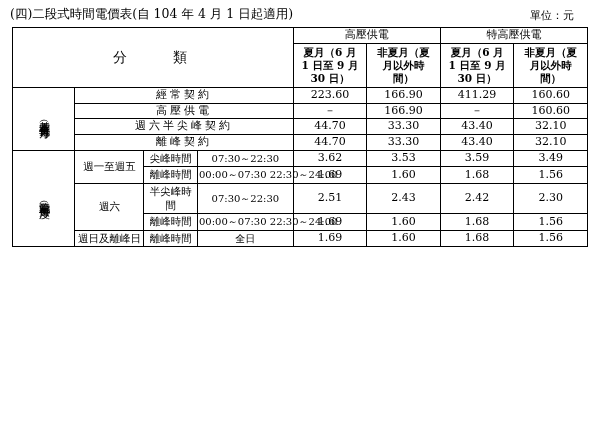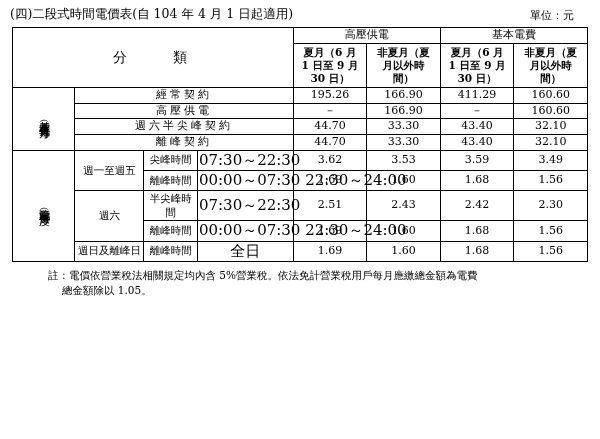--- a/index.html
+++ b/index.html
@@ -22,21 +22,21 @@
     text-orientation:upright;
     letter-spacing:1px;
     margin:0 auto;
     display:inline-block;
     line-height:1.05;
   }
   .num{font-family:"DejaVu Serif","Liberation Serif",serif;}
   .cat-head{font-size:14px;letter-spacing:6px;}
   .season{font-size:10.5px;line-height:1.25;padding:2px 6px;font-weight:bold;}
   .rowlabel{letter-spacing:3px;}
-  .timecell{font-size:15px;letter-spacing:0;white-space:nowrap;padding:1px 1px;}
+  .timecell{font-size:10px;letter-spacing:0;white-space:nowrap;padding:1px 1px;}
   .small{font-size:10.5px;}
   .note{margin:6px 0 0 38px;font-size:10.5px;line-height:1.45;}
   .note div{white-space:nowrap;}
   .note .ind{padding-left:14px;}
 </style>
 </head>
 <body>
 
 <div class="page">
 
@@ -54,35 +54,35 @@
       <col style="width:66px">
       <col style="width:66px">
       <col style="width:66px">
       <col style="width:66px">
     </colgroup>
 
     <tbody>
         <tr>
       <td colspan="4" rowspan="2" class="cat-head">分　　類</td>
       <td colspan="2">高壓供電</td>
-      <td colspan="2">基本電費</td>
+      <td colspan="2">特高壓供電</td>
     </tr>
     <tr>
       <td class="season">夏月（6 月 1 日至 9 月 30 日）</td>
       <td class="season">非夏月（夏月以外時間）</td>
       <td class="season">夏月（6 月 1 日至 9 月 30 日）</td>
       <td class="season">非夏月（夏月以外時間）</td>
     </tr>
 
     <tr>
       <td rowspan="4">
         <span class="vert">基本電費（每瓦每月）</span>
       </td>
       <td colspan="3" class="rowlabel">經常契約</td>
-      <td class="num">195.26</td>
+      <td class="num">223.60</td>
       <td class="num">166.90</td>
       <td class="num">411.29</td>
       <td class="num">160.60</td>
     </tr>
     <tr>
       <td colspan="3" class="rowlabel">高壓供電</td>
       <td class="num">－</td>
       <td class="num">166.90</td>
       <td class="num">－</td>
       <td class="num">160.60</td>
@@ -162,18 +162,14 @@
       </td>
       <td class="timecell">全日</td>
       <td class="num">1.69</td>
       <td class="num">1.60</td>
       <td class="num">1.68</td>
       <td class="num">1.56</td>
     </tr>
   </tbody>
     </table>
 
-  <div class="note">
-    <div>註：電價依營業稅法相關規定均內含 5%營業稅。依法免計營業稅用戶每月應繳總金額為電費</div>
-    <div class="ind">總金額除以 1.05。</div>
-  </div>
 
 </div>
 
 </body></html>

